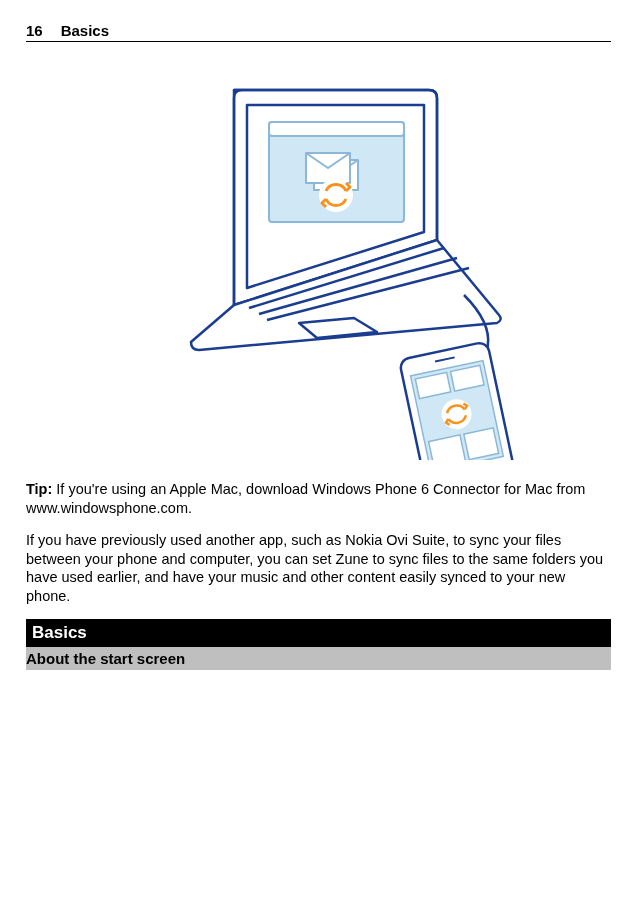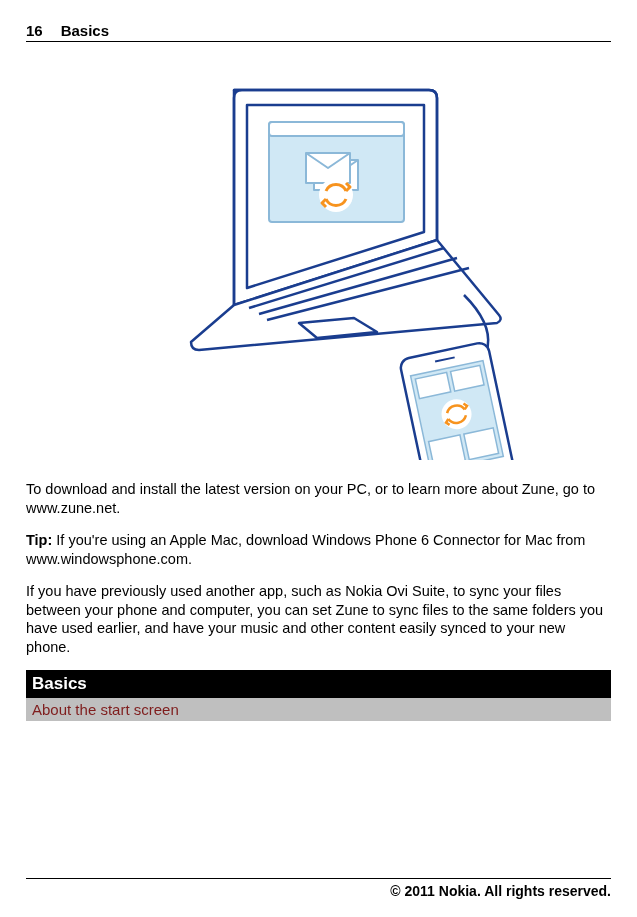--- a/index.html
+++ b/index.html
@@ -56,24 +56,24 @@
     .section-heading {
       background: #000;
       color: #fff;
       font-weight: bold;
       font-size: 17px;
       padding: 4px 6px;
       margin-bottom: 0;
     }
     .subsection-heading {
       background: #bfbfbf;
-      color: #7f1d1d;
-      font-weight: normal;
+      color: #000000;
+      font-weight: bold;
       font-size: 15px;
-      padding: 3px 6px;
+      padding: 3px 0;
       margin-bottom: 2px;
     }
     .footer {
       position: absolute;
       bottom: 18px;
       left: 26px;
       right: 26px;
       border-top: 1.5px solid #000;
       padding-top: 4px;
       text-align: right;
@@ -150,31 +150,27 @@
 
         <rect x="8" y="120" width="74" height="12" rx="4" fill="#fff" stroke="#1a3d8f" stroke-width="1.5"></rect>
         <line x1="28" y1="120" x2="28" y2="132" stroke="#1a3d8f" stroke-width="1.5"></line>
         <line x1="62" y1="120" x2="62" y2="132" stroke="#1a3d8f" stroke-width="1.5"></line>
 
         <line x1="35" y1="9" x2="55" y2="9" stroke="#1a3d8f" stroke-width="2"></line>
       </g>
     </svg>
   </div>
 
-  <p class="body-text">To download and install the latest version on your PC, or to learn more about Zune, go to www.zune.net.</p>
 
   <p class="body-text">
     <span class="tip-label">Tip:</span><span> If you're using an Apple Mac, download Windows Phone 6 Connector for Mac from www.windowsphone.com.</span>
   </p>
 
   <p class="body-text">If you have previously used another app, such as Nokia Ovi Suite, to sync your files between your phone and computer, you can set Zune to sync files to the same folders you have used earlier, and have your music and other content easily synced to your new phone.</p>
 
   <div class="section-heading">Basics</div>
 
   <div class="subsection-heading">About the start screen</div>
 
 
 
-  <div class="footer">
-    <span>© 2011 Nokia. All rights reserved.</span>
-  </div>
 
 </div>
 
 </body></html>

